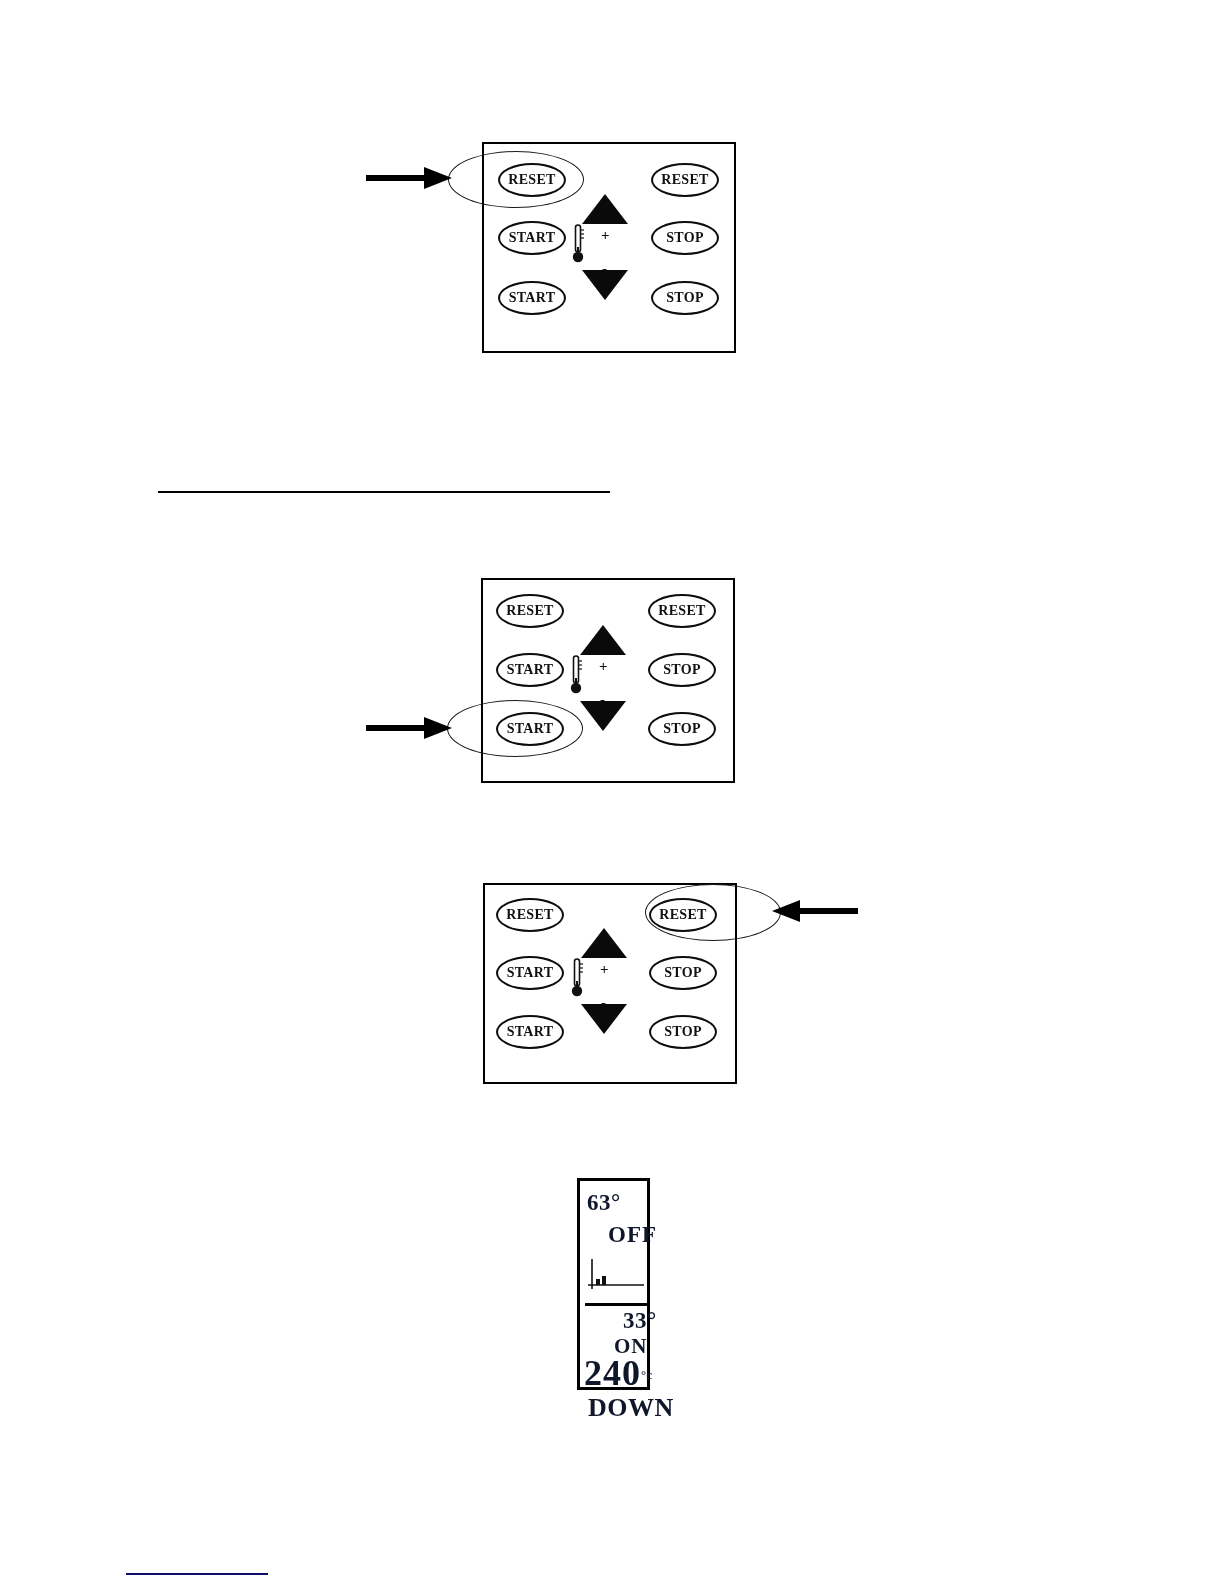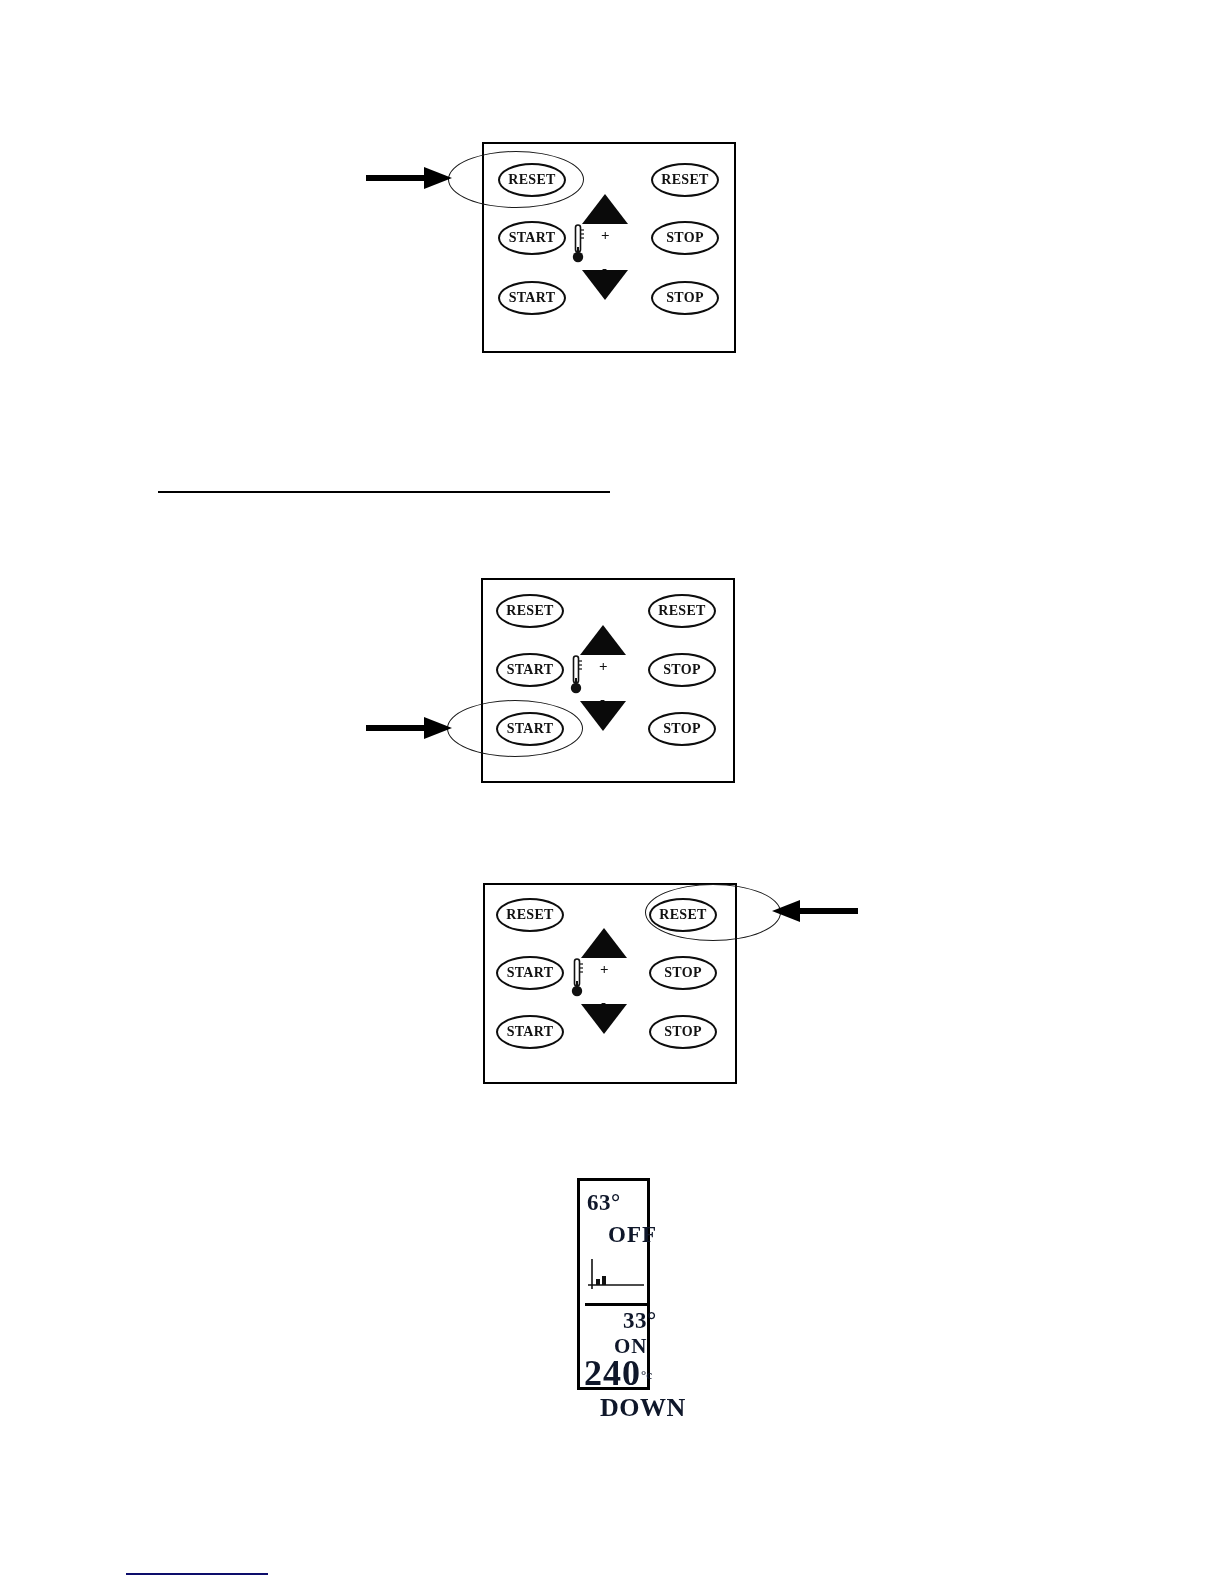--- a/index.html
+++ b/index.html
@@ -284,17 +284,17 @@
   <div class="disp-divider" style="left:5px; top:122px; width:62px;"></div>
 
   <div class="disp-line disp-temp-mid" style="left:6px; top:128px;margin-left:37px;">33°</div>
 
   <div class="disp-line disp-state-on" style="left:34px; top:155px;">ON</div>
 
   <div class="disp-line" style="left:4px; top:174px;">
     <span class="disp-setpoint">240</span><span class="disp-unit">°c</span>
   </div>
 
-  <div class="disp-line disp-direction" style="left:20px; top:214px;">DOWN</div>
+  <div class="disp-line disp-direction" style="left:8px; top:214px;">DOWN</div>
 
 </div>
 
 <div class="footnote-rule" style="left:126px; top:1573px; width:142px; height:2px;"></div>
 
 </body></html>

